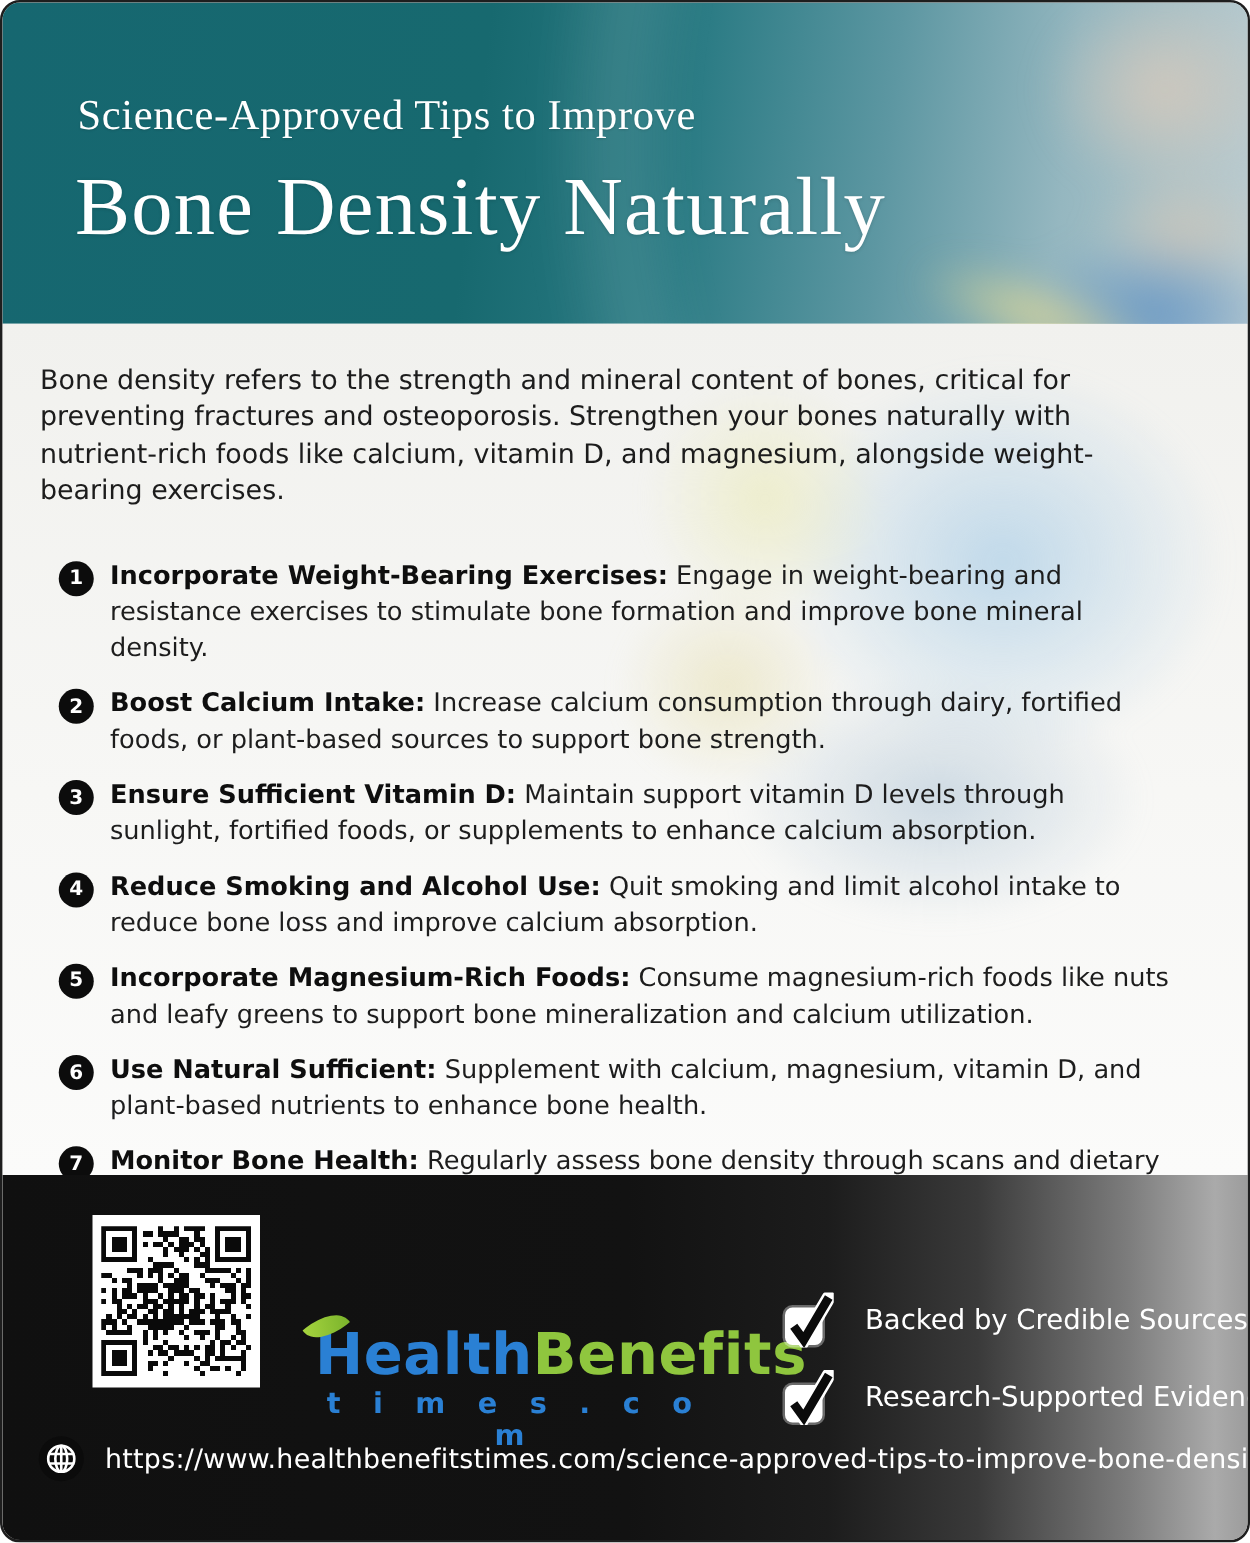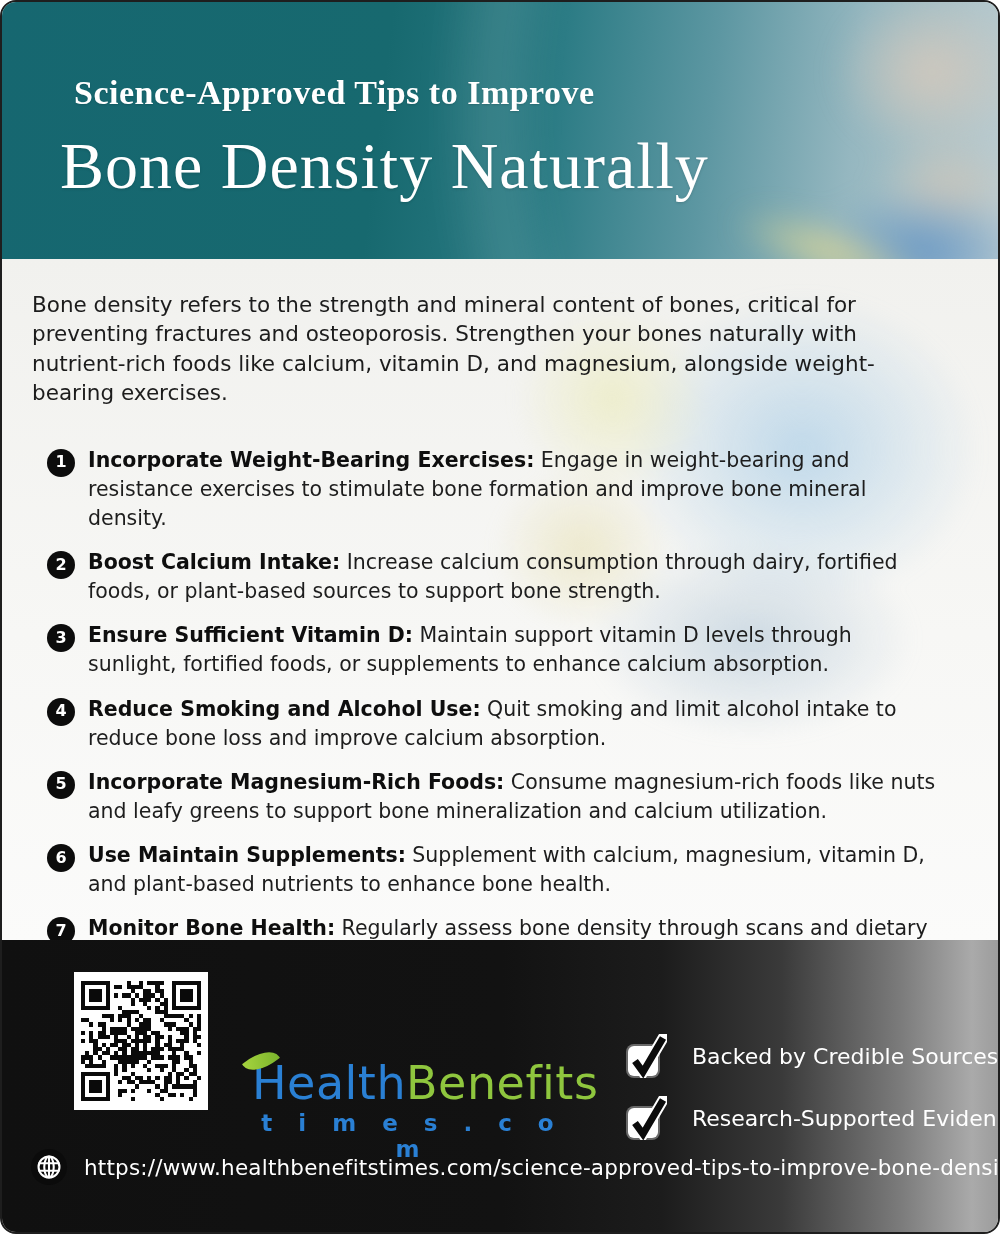--- a/index.html
+++ b/index.html
@@ -45,23 +45,22 @@
   .header-photo .tape {
     position:absolute; left:700px; top:215px; width:260px; height:70px; border-radius:40px;
     transform:rotate(18deg);
     background:radial-gradient(closest-side, rgba(232,220,140,0.8), rgba(232,220,140,0) 80%);
   }
 
   .header-subtitle {
     position:absolute; left:60px; top:72px;
     color:#ffffff;
     font-family:"Liberation Serif","DejaVu Serif",serif;
-    font-size:34px; font-weight:700; letter-spacing:0.5px;
+    font-size:34px; font-weight:400; letter-spacing:0.5px;
     text-shadow:0 1px 2px rgba(0,0,0,0.15);
-    margin-left:12px;
   }
   .header-title {
     position:absolute; left:58px; top:126px;
     color:#ffffff;
     font-family:"Liberation Serif","DejaVu Serif",serif;
     font-size:66px; font-weight:400; letter-spacing:1px;
     text-shadow:0 1px 3px rgba(0,0,0,0.15);
   }
 
   
@@ -126,21 +125,21 @@
     color:#ffffff;
   }
   .qr-wrap {
     position:absolute; left:72px; top:32px;
     width:134px; height:138px; background:#ffffff;
     display:flex; align-items:center; justify-content:center;
   }
 
   .logo { position:absolute; left:250px; top:116px; width:320px; }
   .logo-main {
-    font-size:46px; font-weight:normal; letter-spacing:0.5px;
+    font-size:46px; font-weight:bold; letter-spacing:0.5px;
     font-family:"DejaVu Sans","Liberation Sans",sans-serif;
     position:relative; white-space:nowrap;
   }
   .logo-health { color:#2a80d4; }
   .logo-benefits { color:#8fc63e; }
   .logo-leaf {
     position:absolute; left:-8px; top:-4px; width:34px; height:18px;
     background:linear-gradient(120deg,#a6d43e,#7ab32c);
     border-radius:0 90% 0 90%;
     transform:rotate(-38deg);
@@ -211,21 +210,21 @@
       <li>
         <span class="tip-badge">4</span>
         <span class="tip-text"><b>Reduce Smoking and Alcohol Use:</b><span> Quit smoking and limit alcohol intake to reduce bone loss and improve calcium absorption.</span></span>
       </li>
       <li>
         <span class="tip-badge">5</span>
         <span class="tip-text"><b>Incorporate Magnesium-Rich Foods:</b><span> Consume magnesium-rich foods like nuts and leafy greens to support bone mineralization and calcium utilization.</span></span>
       </li>
       <li>
         <span class="tip-badge">6</span>
-        <span class="tip-text"><b>Use Maintain Supplements:</b><span> Supplement with calcium, magnesium, vitamin D, and plant-based nutrients to enhance bone health.</span></span>
+        <span class="tip-text"><b>Use Natural Sufficient:</b><span> Supplement with calcium, magnesium, vitamin D, and plant-based nutrients to enhance bone health.</span></span>
       </li>
       <li>
         <span class="tip-badge">7</span>
         <span class="tip-text"><b>Monitor Bone Health:</b><span> Regularly assess bone density through scans and dietary tracking to prevent osteoporosis and fractures.</span></span>
       </li>
     </ul>
   </div>
 
   <div class="footer">
 

